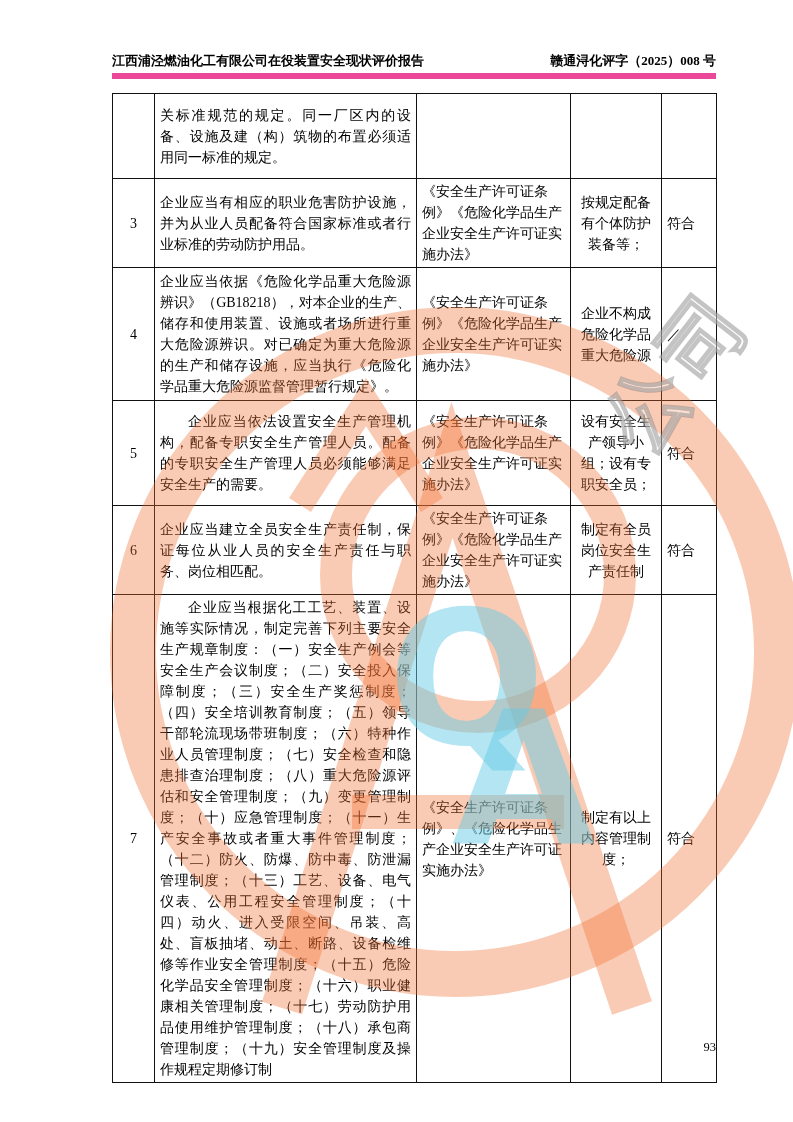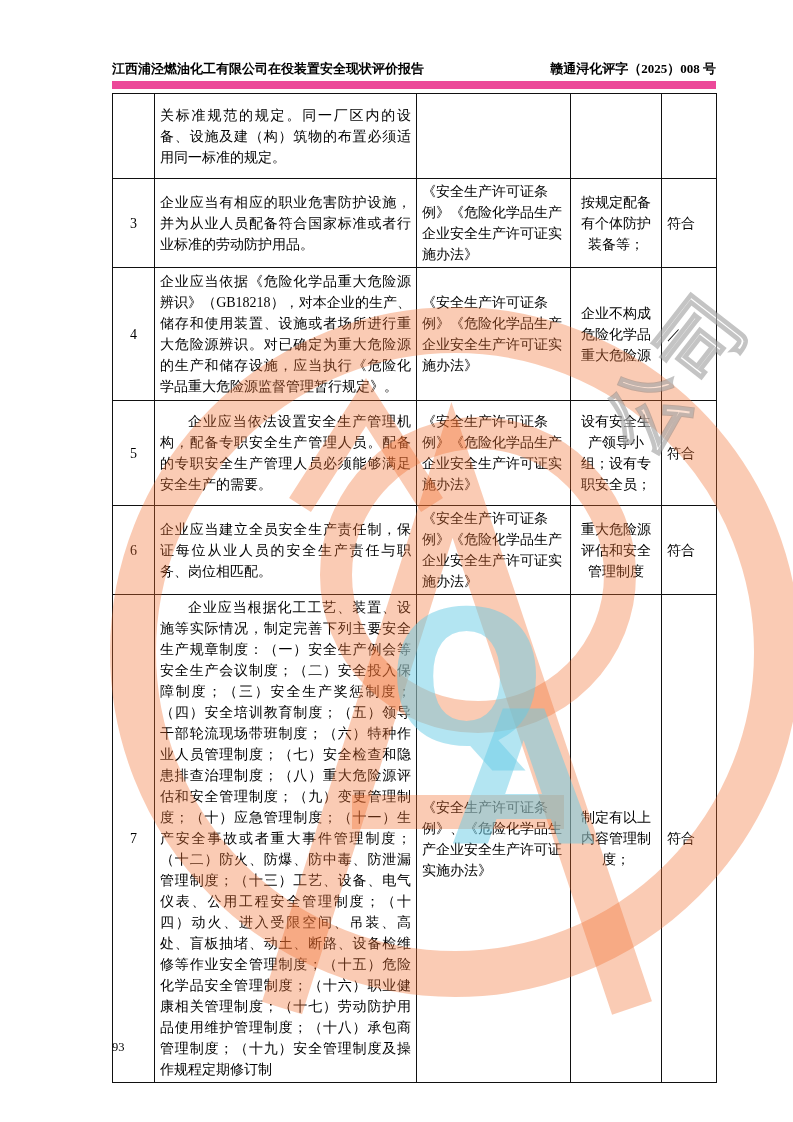--- a/index.html
+++ b/index.html
@@ -7,23 +7,23 @@
     position:relative;
     width:793px;height:1122px;
     margin:0 auto;
     background:#ffffff;
     overflow:hidden;
     font-family:"Liberation Serif","DejaVu Serif",serif;
     color:#000;
   }
   
   .header{
-    position:absolute;left:112px;top:60px;width:604px;
+    position:absolute;left:112px;top:52px;width:604px;
     display:flex;justify-content:space-between;align-items:flex-end;
-    border-bottom:8px solid #ec4899;
+    border-bottom:6px solid #ec4899;
     padding-bottom:3px;
     font-size:13px;font-weight:bold;
     z-index:3;
   }
   
   table.eval{
     position:absolute;left:112px;top:93px;width:604px;
     border-collapse:collapse;table-layout:fixed;
     z-index:2;
   }
@@ -48,21 +48,21 @@
   tr.h-7{height:418px;}
   td.c-no{text-align:center;}
   td.c-content{text-align:justify;vertical-align:top;padding-top:4px;}
   td.c-content.indent{text-indent:2em;}
   td.c-basis{}
   td.c-status{text-align:center;margin-top:14px;}
   td.c-result{text-align:left;margin-top:24px;}
   
   .footer{
     position:absolute;left:112px;top:1040px;width:604px;
-    text-align:left;font-size:12.5px;z-index:2;
+    text-align:right;font-size:12.5px;z-index:2;
   }
   
   .watermark{
     position:absolute;inset:0;z-index:4;pointer-events:none;
   }
   .wm-letter{
     position:absolute;
     font-family:"DejaVu Sans","Liberation Sans",sans-serif;
     font-weight:bold;
     font-size:185px;line-height:1;
@@ -123,21 +123,21 @@
         <td class="c-no">5</td>
         <td class="c-content indent">企业应当依法设置安全生产管理机构，配备专职安全生产管理人员。配备的专职安全生产管理人员必须能够满足安全生产的需要。</td>
         <td class="c-basis">《安全生产许可证条例》《危险化学品生产企业安全生产许可证实施办法》</td>
         <td class="c-status">设有安全生产领导小组；设有专职安全员；</td>
         <td class="c-result">符合</td>
       </tr>
       <tr class="h-6">
         <td class="c-no">6</td>
         <td class="c-content">企业应当建立全员安全生产责任制，保证每位从业人员的安全生产责任与职务、岗位相匹配。</td>
         <td class="c-basis">《安全生产许可证条例》《危险化学品生产企业安全生产许可证实施办法》</td>
-        <td class="c-status">重大危险源评估和安全管理制度</td>
+        <td class="c-status">制定有全员岗位安全生产责任制</td>
         <td class="c-result">符合</td>
       </tr>
       <tr class="h-7">
         <td class="c-no">7</td>
         <td class="c-content indent">企业应当根据化工工艺、装置、设施等实际情况，制定完善下列主要安全生产规章制度：（一）安全生产例会等安全生产会议制度；（二）安全投入保障制度；（三）安全生产奖惩制度；（四）安全培训教育制度；（五）领导干部轮流现场带班制度；（六）特种作业人员管理制度；（七）安全检查和隐患排查治理制度；（八）重大危险源评估和安全管理制度；（九）变更管理制度；（十）应急管理制度；（十一）生产安全事故或者重大事件管理制度；（十二）防火、防爆、防中毒、防泄漏管理制度；（十三）工艺、设备、电气仪表、公用工程安全管理制度；（十四）动火、进入受限空间、吊装、高处、盲板抽堵、动土、断路、设备检维修等作业安全管理制度；（十五）危险化学品安全管理制度；（十六）职业健康相关管理制度；（十七）劳动防护用品使用维护管理制度；（十八）承包商管理制度；（十九）安全管理制度及操作规程定期修订制</td>
         <td class="c-basis">《安全生产许可证条例》、《危险化学品生产企业安全生产许可证实施办法》</td>
         <td class="c-status">制定有以上内容管理制度；</td>
         <td class="c-result">符合</td>
       </tr>
     </tbody>

